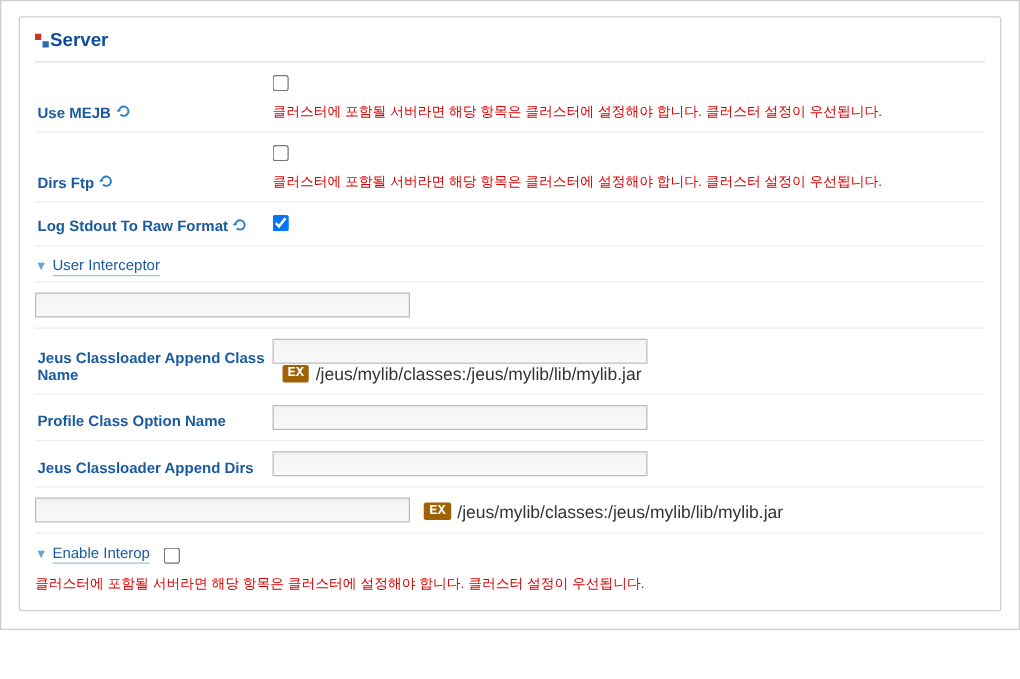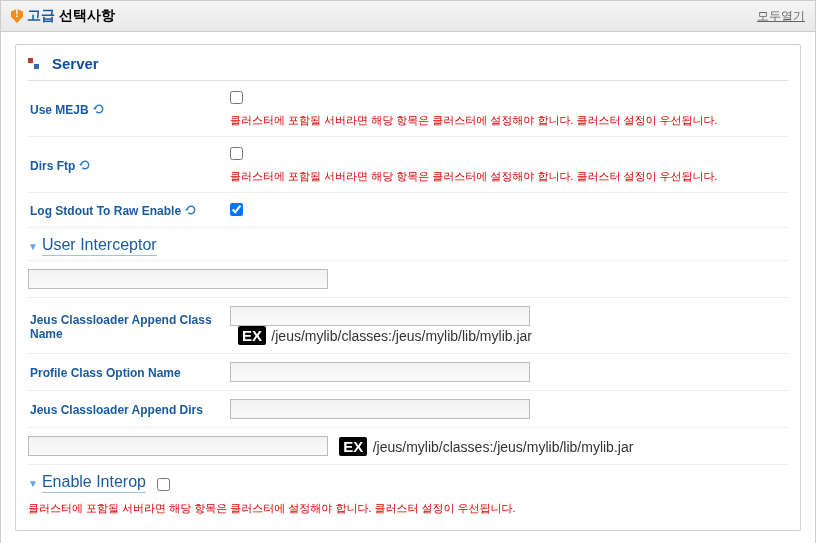--- a/index.html
+++ b/index.html
@@ -16,28 +16,27 @@
     .header-left { display: flex; align-items: center; gap: 4px; }
     .header-title { font-weight: bold; font-size: 14px; color: #1a5a9e; }
     .header-title .adv { color: #1a5a9e; }
     .header-title .sel { color: #000; }
     .header-link { color: #666; font-size: 12px; text-decoration: underline; cursor: pointer; }
     .content { padding: 12px 14px 14px 14px; }
     .panel { border: 1px solid #d0d0d0; border-radius: 2px; padding: 0 12px 14px 12px; }
     .panel-title {
       font-weight: bold; font-size: 15px; color: #0d4d9c;
       padding: 10px 0 8px 0;
-      display: flex; align-items: center; gap: 12px;
+      display: flex; align-items: center; gap: 0;
     }
     .row {
       display: flex;
-      align-items: center;
+      align-items: flex-end;
       border-top: 1px solid #eee;
       padding: 8px 0 8px 0;
-      gap: 12px;
     }
     .row.first { border-top: 1px solid #e0e0e0; }
     .label-col {
       width: 190px;
       flex-shrink: 0;
       color: #1a5a9e;
       font-weight: bold;
       font-size: 12px;
       padding-left: 2px;
       padding-top: 2px;
@@ -51,38 +50,39 @@
     .note-red-inline { color: #d90000; font-size: 11px; margin-top: 4px; }
     input[type="text"] {
       width: 300px; height: 20px;
       border: 1px solid #bbb;
       background: linear-gradient(#f2f2f2, #fafafa);
       padding: 1px 4px;
       font-size: 12px;
     }
     .ex-tag {
       display: inline-block;
-      background: #000000;
+      background: #a16207;
       color: #fff;
-      font-size: 15px;
+      font-size: 11px;
       font-weight: bold;
       padding: 1px 4px;
       border-radius: 2px;
       margin-left: 8px;
       vertical-align: middle;
+      font-family: Liberation Mono, monospace;
     }
     .ex-text { font-size: 14px; color: #333; margin-left: 2px; vertical-align: middle; }
     .section-header {
       display: flex; align-items: center; gap: 4px;
       padding: 8px 0 4px 0;
       border-top: 1px solid #eee;
     }
     .section-header .tri { color: #6aa3d6; font-size: 10px; }
     .section-header .lbl {
-      color: #1a5a9e; font-size: 16px;
+      color: #1a5a9e; font-size: 12px;
       border-bottom: 1px solid #9cc2e4;
       padding-bottom: 1px;
     }
     .icon-shield {
       display: inline-block; width: 12px; height: 14px;
       background: #f28c1a;
       clip-path: polygon(50% 0, 100% 18%, 100% 55%, 50% 100%, 0 55%, 0 18%);
       position: relative;
     }
     .icon-shield::after {
@@ -96,30 +96,20 @@
       display:inline-block; width:12px; height:12px; vertical-align: middle;
     }
     .icon-refresh svg { display:block; }
     .ex-wrap { display:inline-block; vertical-align: middle; }
     input[type="checkbox"] { margin-top: 2px; }
   </style>
 </head>
 <body>
 
 <div class="outer">
-  <div class="header-bar">
-    <div class="header-left">
-      <span class="icon-shield"></span>
-      <span class="header-title">
-        <span class="adv">고급</span>
-        <span class="sel">선택사항</span>
-      </span>
-    </div>
-    <span class="header-link">모두열기</span>
-  </div>
 
   <div class="content">
     <div class="panel">
       <div class="panel-title">
         <span class="icon-server"></span>
         <span>Server</span>
       </div>
 
       <div class="row first">
         <div class="label-col">
@@ -146,21 +136,21 @@
           </span>
         </div>
         <div class="value-col">
           <input type="checkbox" style="">
           <div class="note-red">클러스터에 포함될 서버라면 해당 항목은 클러스터에 설정해야 합니다. 클러스터 설정이 우선됩니다.</div>
         </div>
       </div>
 
       <div class="row">
         <div class="label-col">
-          <span>Log Stdout To Raw Enable</span>
+          <span>Log Stdout To Raw Format</span>
           <span class="icon-refresh">
             <svg viewBox="0 0 16 16" width="12" height="12">
                 <path fill="none" stroke="#2a80c7" stroke-width="2" d="M3 8a5 5 0 1 1 1.5 3.5M3 8l-2-1m2 1l1-2"></path>
               </svg>
           </span>
         </div>
         <div class="value-col">
           <input type="checkbox" checked="" style="">
         </div>
       </div>

